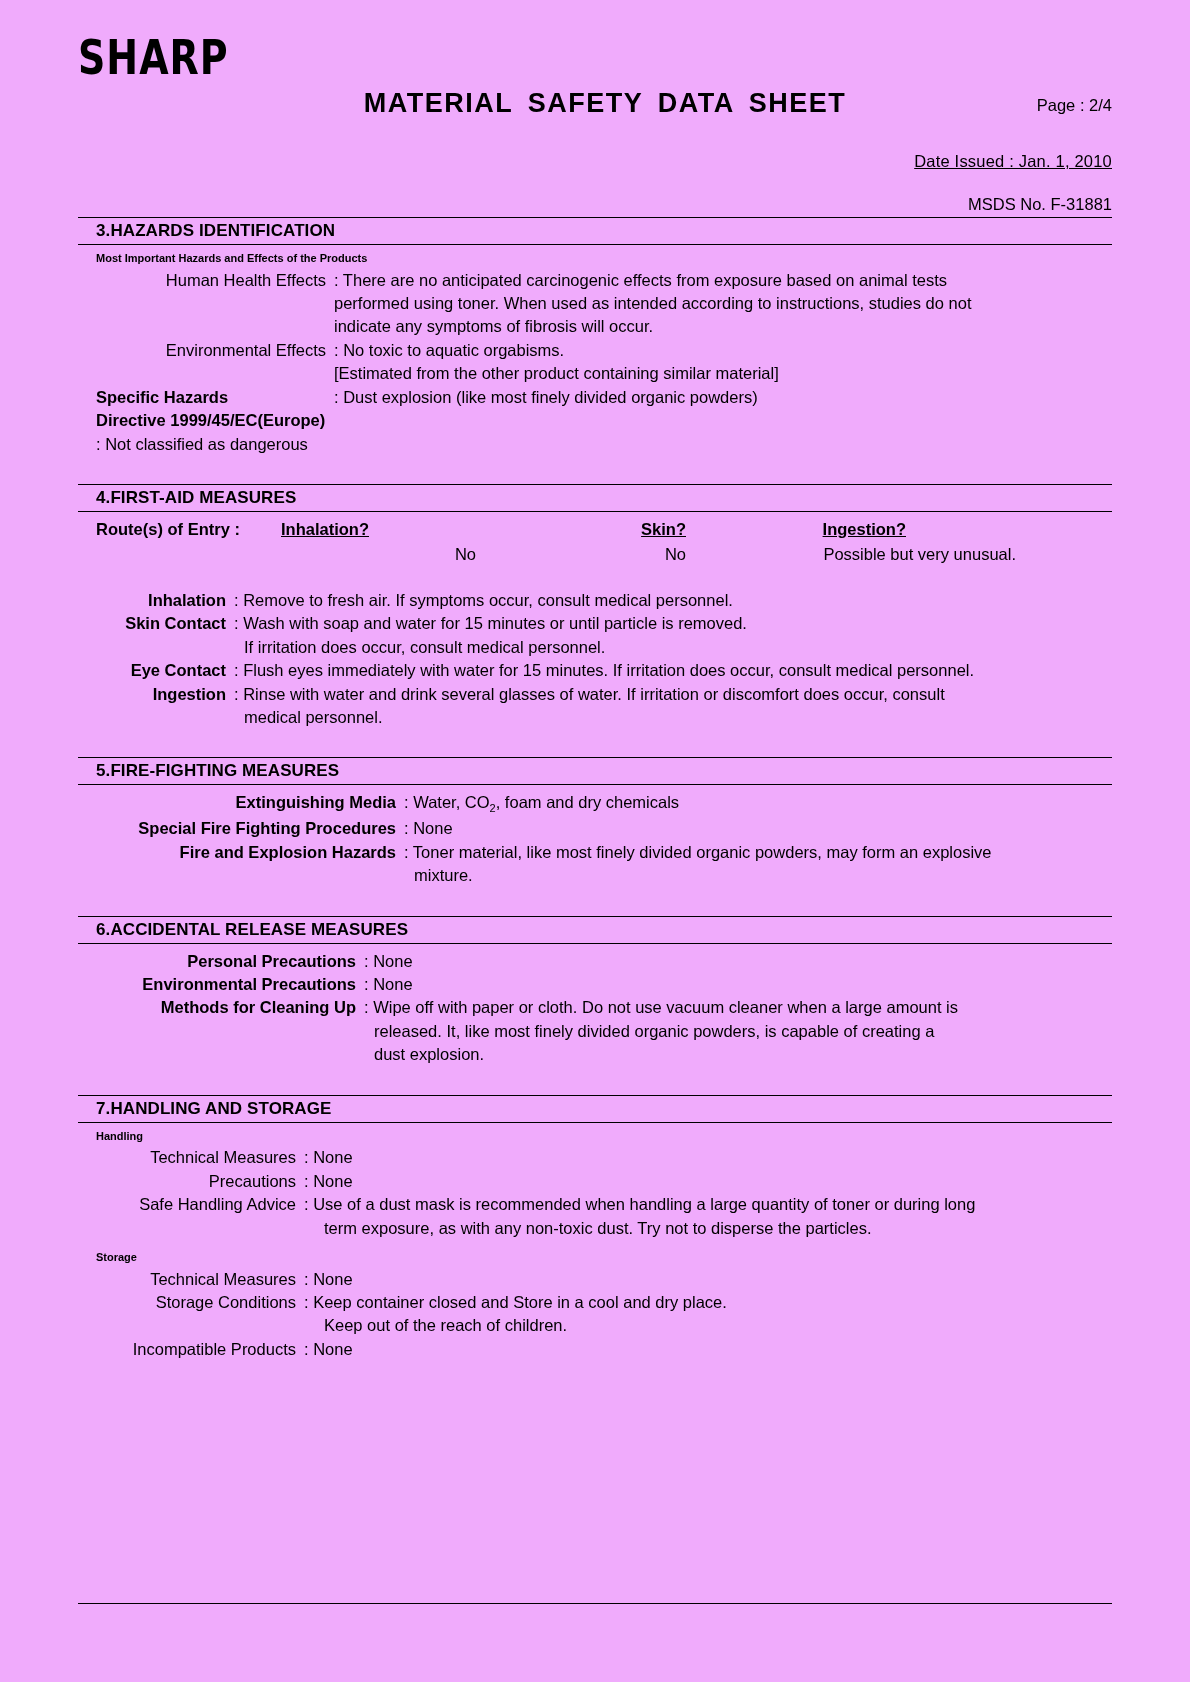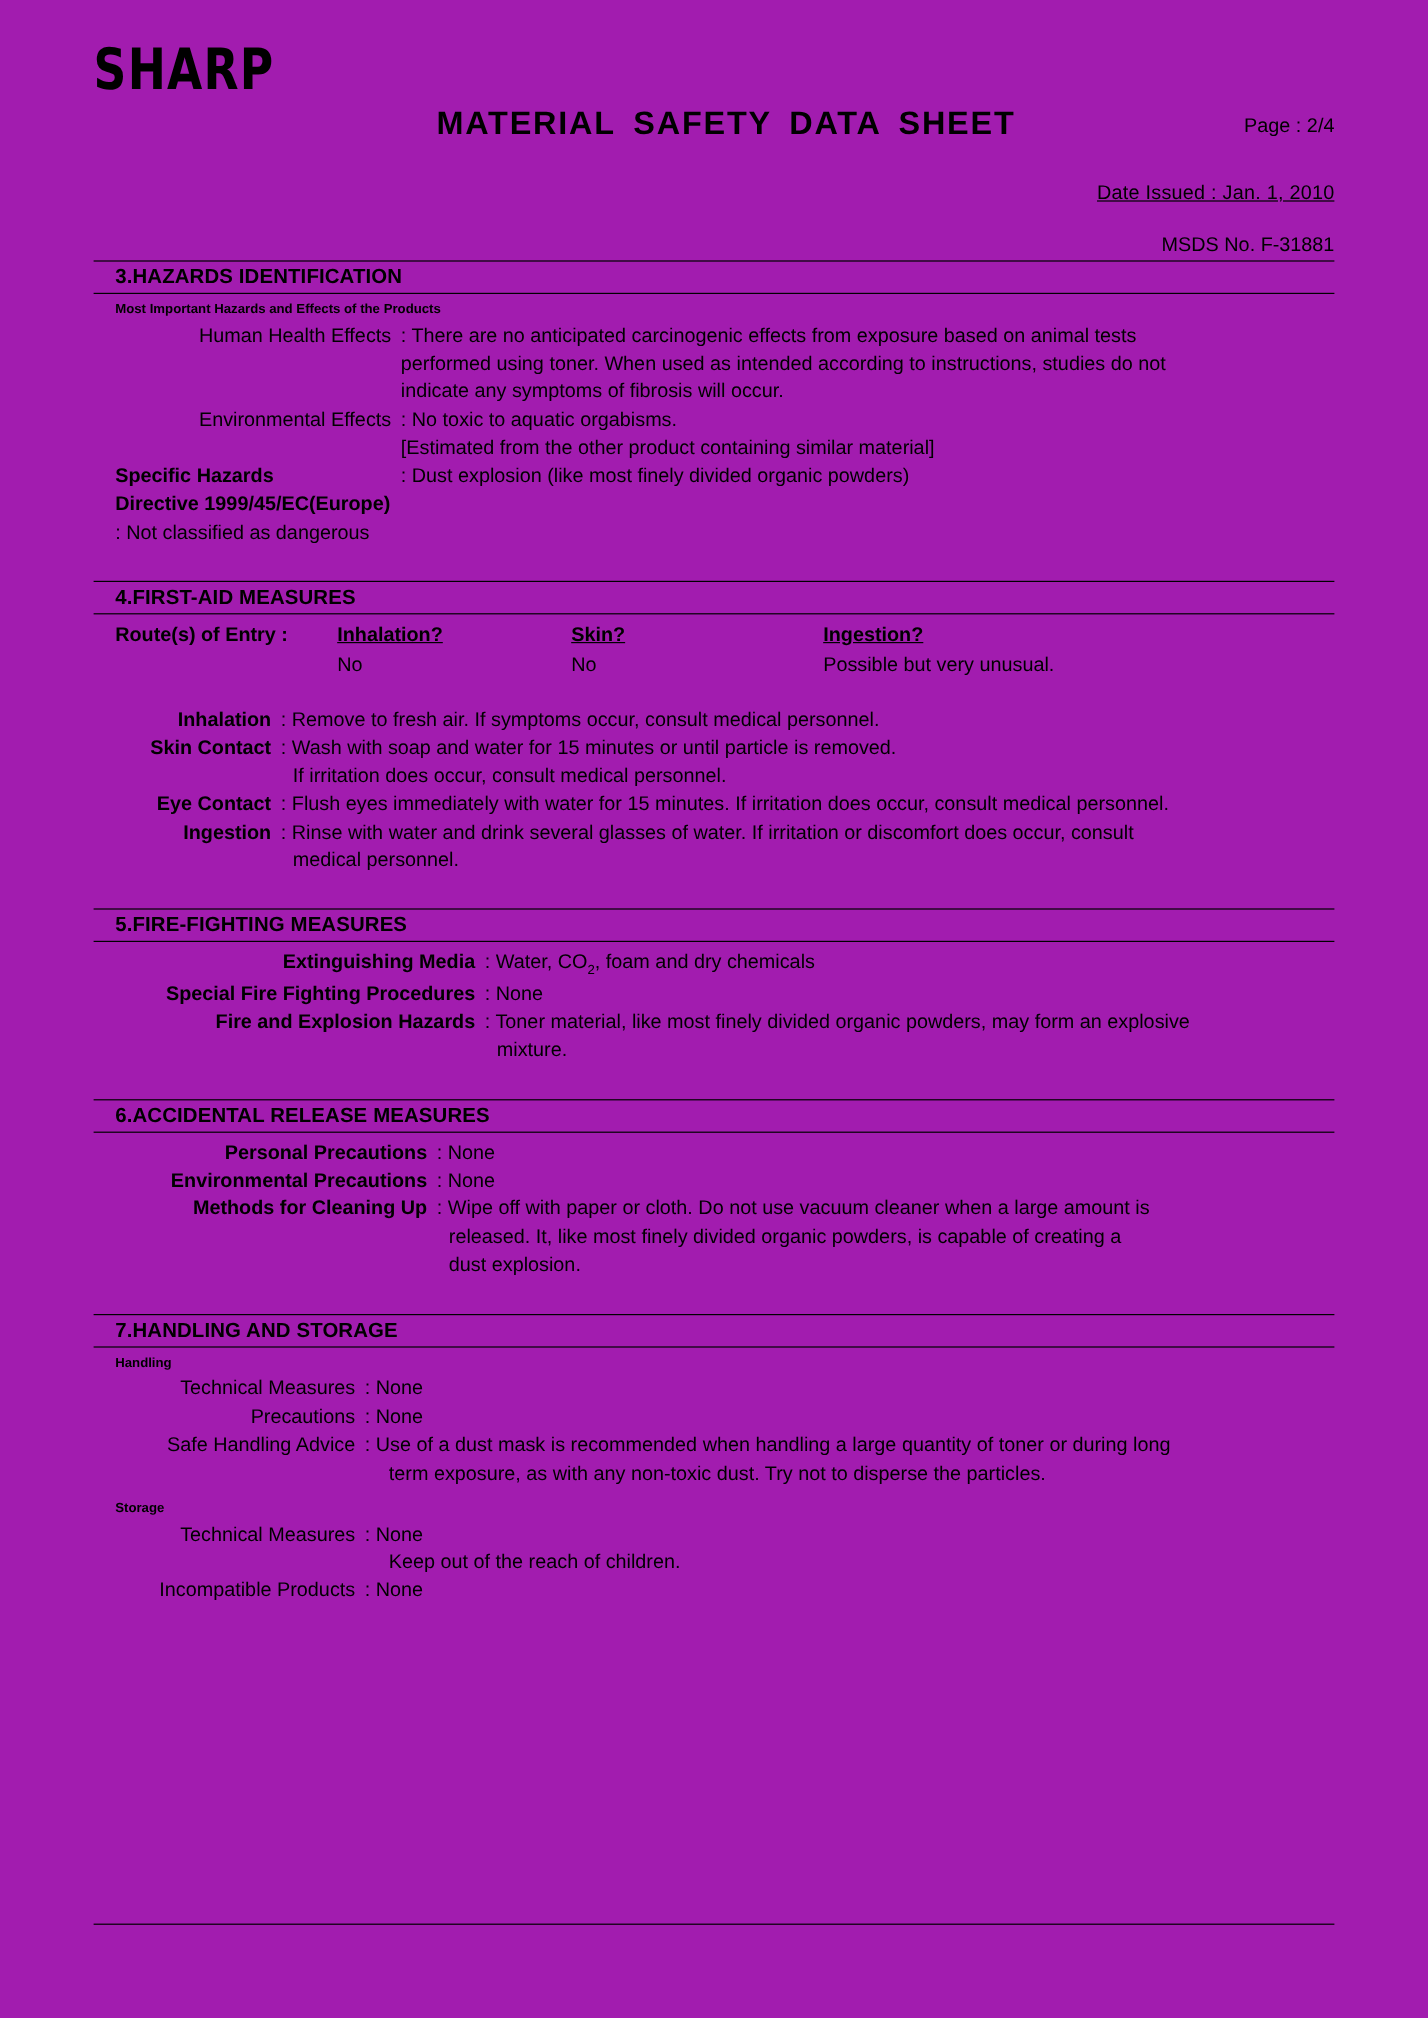--- a/index.html
+++ b/index.html
@@ -9,21 +9,21 @@
   }
   body {
     font-family: "Liberation Sans", sans-serif;
     color: #000000;
   }
   .page {
     position: relative;
     width: 1190px;
     height: 1682px;
     margin: 0 auto;
-    background: #a21caf;
+    background: #f0abfc;
     box-sizing: border-box;
     padding: 34px 78px 0 78px;
   }
 
   
   .brand {
     font-family: "DejaVu Sans", sans-serif;
     font-weight: bold;
     font-size: 38px;
     letter-spacing: 1px;
@@ -140,21 +140,21 @@
   .fa-ans {
     display: flex;
     font-size: 16.5px;
     padding-left: 18px;
     margin-top: 2px;
   }
   .fa-ans .c0 { width: 185px; }
   .fa-ans .c1 { width: 195px; }
   .fa-ans .c2 { width: 210px; }
   .fa-ans .c3 { width: 330px; }
-  .center { text-align: left; }
+  .center { text-align: right; }
 
   .fa-lbl { width: 130px; text-align: left; font-weight: bold; }
   .fa-val { max-width: 840px; }
   .fa-cont { margin-left: 148px; }
 
   
   .ff-lbl { width: 300px; text-align: left; font-weight: bold; }
   .ff-val { max-width: 700px; }
   .ff-cont { margin-left: 318px; max-width: 700px; }
 
@@ -346,20 +346,24 @@
     </div>
     <div class="cont hs-cont" style="padding-left:28px;">term exposure, as with any non-toxic dust. Try not to disperse the particles.</div>
 
     <div class="gap-sm"></div>
     <div class="sub-head">Storage</div>
 
     <div class="row hs-row" style="padding-left:18px;">
       <div class="lbl hs-lbl">Technical Measures</div>
       <div class="val hs-val">: None</div>
     </div>
+    <div class="row hs-row" style="padding-left:18px;">
+      <div class="lbl hs-lbl">Storage Conditions</div>
+      <div class="val hs-val">: Keep container closed and Store in a cool and dry place.</div>
+    </div>
     <div class="cont hs-cont" style="padding-left:28px;">Keep out of the reach of children.</div>
 
     <div class="row hs-row" style="padding-left:18px;">
       <div class="lbl hs-lbl">Incompatible Products</div>
       <div class="val hs-val">: None</div>
     </div>
   </div>
 
   <div class="bottom-rule"></div>
 </div>

